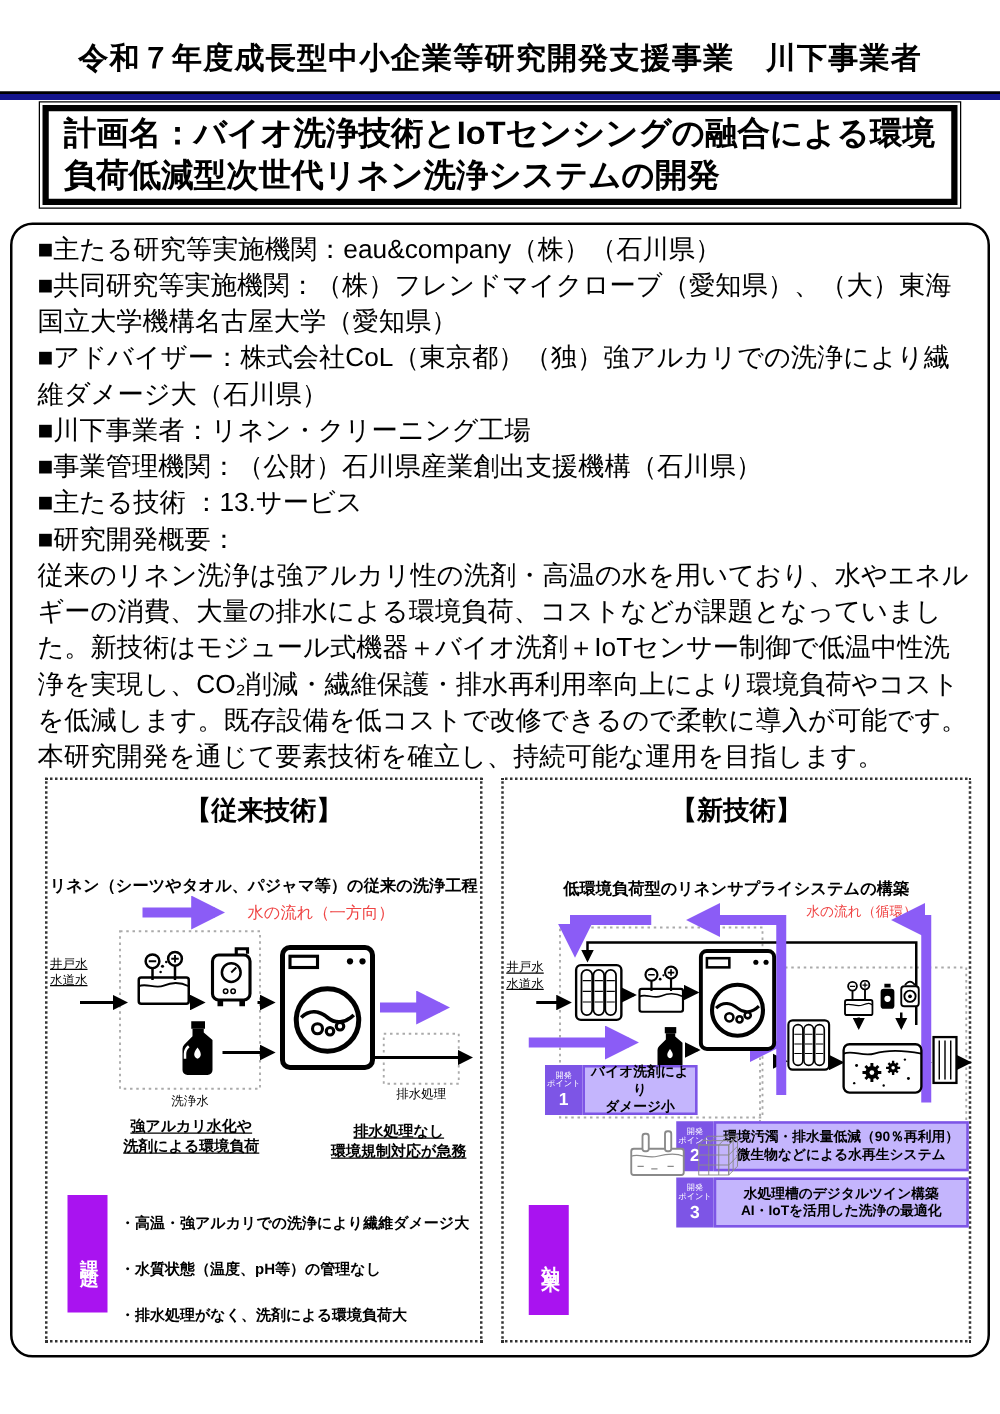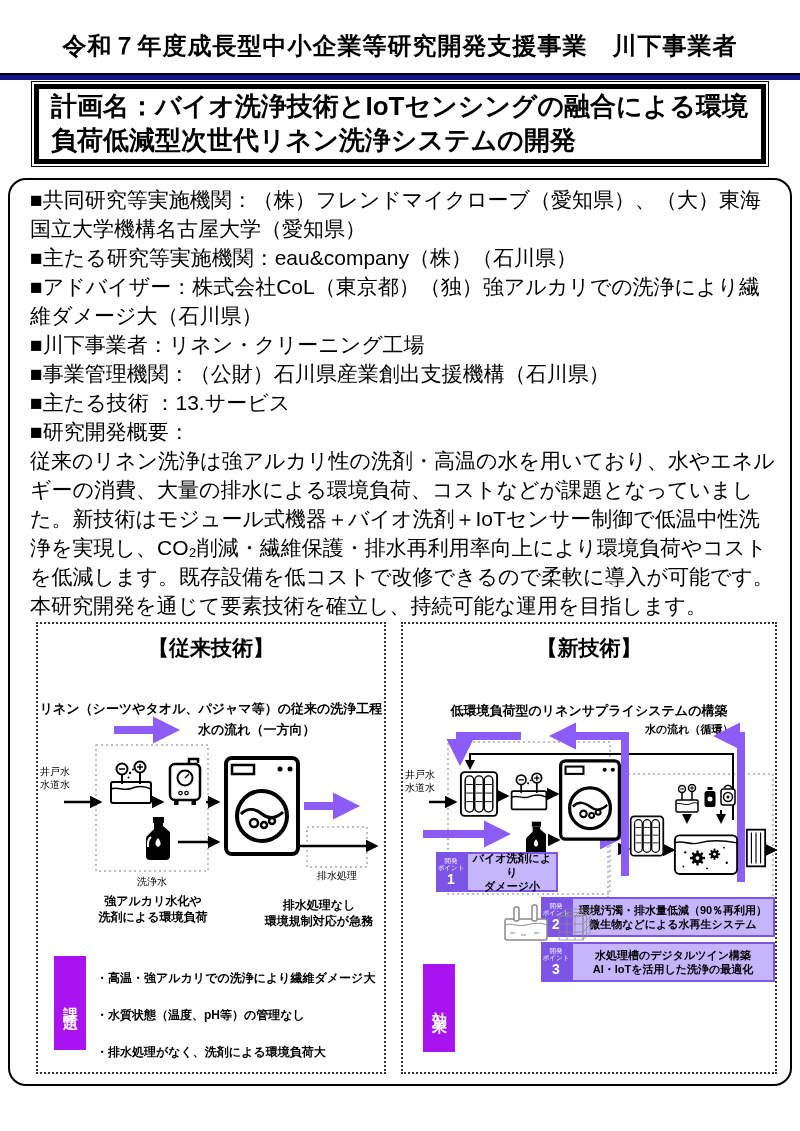--- a/index.html
+++ b/index.html
@@ -1,32 +1,32 @@
 <!DOCTYPE html>
 <html><head>
 <meta charset="utf-8">
 <style>
   html,body{margin:0;padding:0;background:#fff;}
   body{width:800px;height:1131px;position:relative;font-family:"Liberation Sans","DejaVu Sans",sans-serif;color:#000;}
   .abs{position:absolute;}
-  .pre{white-space:pre-line;}
+  .pre{white-space:pre-line;text-decoration:underline;}
   .center{text-align:center;}
   
   .header-title{top:30px;left:0;right:0;text-align:center;font-size:24px;font-weight:bold;letter-spacing:1px;}
   .blue-rule{top:73px;left:0;right:0;height:7px;background:linear-gradient(to bottom,#000 0 2px,#14148C 2px 100%);}
   .plan-box{left:34px;top:84px;width:732px;box-sizing:border-box;border:5px solid #000;outline:1.5px solid #000;outline-offset:2px;background:#fff;padding:1px 12px;}
   .plan-text{font-size:26px;font-weight:bold;line-height:1.3;}
   
   .main-box{left:8px;right:8px;top:178px;height:904px;border:2.5px solid #000;border-radius:18px;background:#fff;}
   .info{left:20px;right:14px;top:6px;font-size:21px;line-height:1.38;}
   
   .panel{border:2px dotted #333;background:#fff;box-sizing:border-box;}
   .panel-title{top:10px;left:0;right:0;text-align:center;font-size:21px;font-weight:bold;}
   .panel-subtitle{left:0;right:0;text-align:center;font-size:13px;font-weight:bold;}
-  .flow-red{color:#000000;font-weight:bold;}
+  .flow-red{color:#ef4444;font-weight:normal;}
   .small-label{font-size:10px;line-height:1.25;}
   .caption{font-size:12px;font-weight:bold;line-height:1.3;text-align:center;}
   .vbar{background:#A913F0;color:#fff;writing-mode:vertical-rl;display:flex;align-items:center;justify-content:center;font-weight:bold;font-size:15px;letter-spacing:8px;}
   .bullet{font-size:12px;font-weight:bold;white-space:nowrap;margin-bottom:20px;}
   .bullet.rt{font-size:11.5px;}
   .pt-badge{background:#7D55E6;color:#fff;display:flex;flex-direction:column;align-items:center;justify-content:center;box-sizing:border-box;}
   .pt-badge .bl{font-size:6.5px;line-height:1.15;text-align:center;white-space:pre-line;}
   .pt-badge .bn{font-size:14px;font-weight:bold;line-height:1.1;}
   .pt-box{border:2.5px solid #7D55E6;background:#c4b5fd;box-sizing:border-box;display:flex;align-items:center;justify-content:center;text-align:center;font-size:11px;font-weight:bold;line-height:1.3;white-space:pre-line;}
   svg.connectors{left:0;top:0;pointer-events:none;}
@@ -49,22 +49,22 @@
 <div class="abs header-title">令和７年度成長型中小企業等研究開発支援事業　川下事業者</div>
 <div class="abs blue-rule"></div>
 
 <div class="abs plan-box">
   <div class="plan-text">計画名：バイオ洗浄技術とIoTセンシングの融合による環境負荷低減型次世代リネン洗浄システムの開発</div>
 </div>
 
 <div class="abs main-box">
 
   <div class="abs info">
+    <div>■主たる研究等実施機関：eau&amp;company（株）（石川県）</div>
     <div>■共同研究等実施機関：（株）フレンドマイクローブ（愛知県）、（大）東海国立大学機構名古屋大学（愛知県）</div>
-    <div>■主たる研究等実施機関：eau&amp;company（株）（石川県）</div>
     <div>■アドバイザー：株式会社CoL（東京都）（独）強アルカリでの洗浄により繊維ダメージ大（石川県）</div>
     <div>■川下事業者：リネン・クリーニング工場</div>
     <div>■事業管理機関：（公財）石川県産業創出支援機構（石川県）</div>
     <div>■主たる技術 ：13.サービス</div>
     <div>■研究開発概要：</div>
     <div>従来のリネン洗浄は強アルカリ性の洗剤・高温の水を用いており、水やエネルギーの消費、大量の排水による環境負荷、コストなどが課題となっていました。新技術はモジュール式機器＋バイオ洗剤＋IoTセンサー制御で低温中性洗浄を実現し、CO₂削減・繊維保護・排水再利用率向上により環境負荷やコストを低減します。既存設備を低コストで改修できるので柔軟に導入が可能です。本研究開発を通じて要素技術を確立し、持続可能な運用を目指します。</div>
   </div>
 
   <section class="abs panel" style="left:26px;top:442px;width:350px;height:452px;">
     <div class="abs panel-title">【従来技術】</div>

